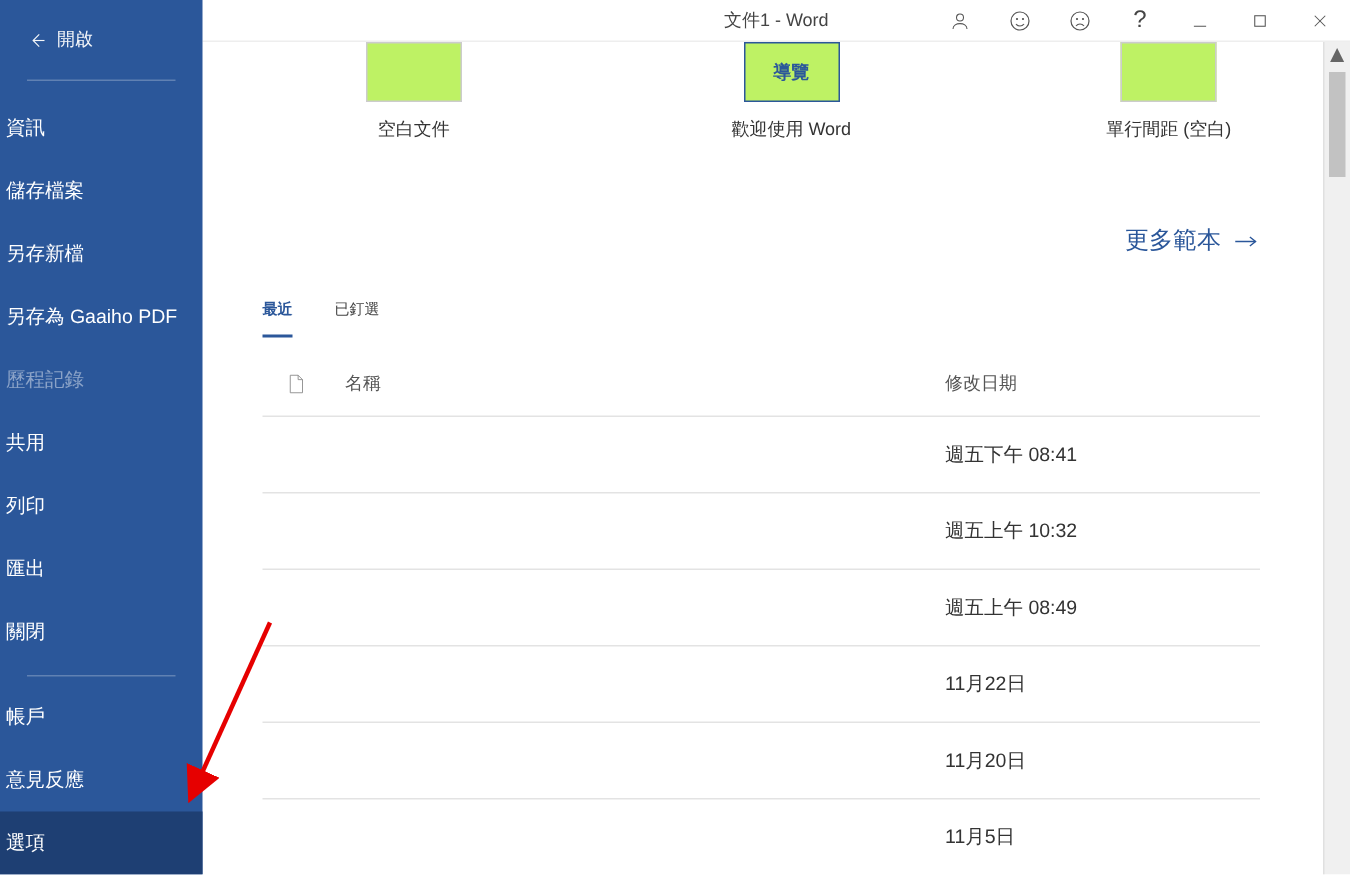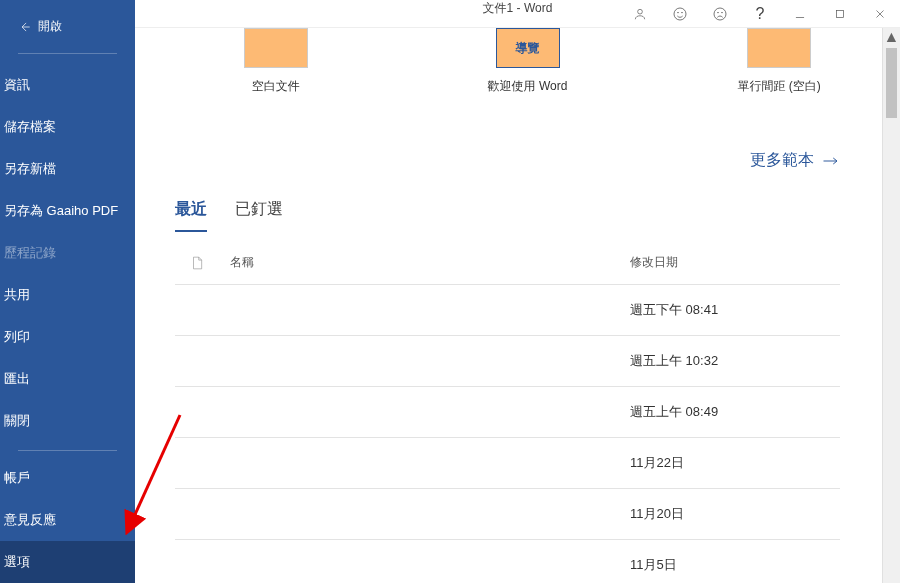--- a/index.html
+++ b/index.html
@@ -1,17 +1,17 @@
 <!DOCTYPE html>
 <html><head>
 <meta charset="utf-8">
 <style>
   * { margin: 0; padding: 0; box-sizing: border-box; font-family: "Microsoft JhengHei", "Segoe UI", sans-serif; }
   body { width: 900px; height: 583px; overflow: hidden; background: #fff; position: relative; }
-  .titlebar { position: absolute; top: 0; left: 135px; right: 0; height: 28px; display: flex; background: #fff; border-bottom: 1px solid #eee; }
+  .titlebar { position: absolute; top: 0; left: 135px; right: 0; height: 28px; display: flex; align-items: center; background: #fff; border-bottom: 1px solid #eee; }
   .titlebar .title { position: absolute; left: 50%; transform: translateX(-50%); font-size: 12px; color: #444; }
   .titlebar .right { margin-left: auto; display: flex; align-items: center; height: 100%; }
   .titlebar .icon-btn { width: 40px; height: 28px; display: flex; align-items: center; justify-content: center; color: #444; font-size: 14px; cursor: pointer; }
   .titlebar .icon-btn svg { width: 14px; height: 14px; stroke: #555; fill: none; stroke-width: 1.2; }
   .titlebar .icon-btn.face svg { width: 16px; height: 16px; }
 
   .sidebar { position: absolute; left: 0; top: 0; bottom: 0; width: 135px; background: #2b579a; color: #fff; display: flex; flex-direction: column; padding-top: 10px; }
   .sidebar .back { display: flex; align-items: center; gap: 6px; padding: 8px 4px 14px 18px; font-size: 12px; cursor: pointer; opacity: .95; }
   .sidebar .back svg { width: 14px; height: 14px; stroke: #fff; fill: none; stroke-width: 1.3; }
   .sidebar .divider { height: 1px; background: rgba(255,255,255,.25); margin: 4px 18px 10px 18px; }
@@ -21,28 +21,28 @@
   .sidebar .spacer { flex: 1; }
   .sidebar .bottom-divider { height: 1px; background: rgba(255,255,255,.25); margin: 6px 18px; }
 
   .content { position: absolute; left: 135px; top: 28px; right: 20px; bottom: 0; overflow: hidden; }
   .scrollbar-v { position: absolute; right: 0; top: 28px; bottom: 0; width: 18px; background: #f0f0f0; border-left: 1px solid #e0e0e0; }
   .scrollbar-v .arrow { height: 18px; display:flex; align-items:center; justify-content:center; color:#666; cursor:pointer; }
   .scrollbar-v .thumb { position: absolute; left: 3px; right: 3px; top: 20px; height: 70px; background: #c2c2c2; }
 
   .templates { display: flex; gap: 110px; padding: 0 30px 0 70px; align-items: flex-start; }
   .tpl { display: flex; flex-direction: column; align-items: center; width: 150px; cursor:pointer; }
-  .tpl .thumb { width: 64px; height: 40px; border: 1px solid #ccc; background: #fdba74; display:flex; align-items:center; justify-content:center; font-size:12px; color:#2b579a; font-weight:600; margin-bottom: 10px; }
+  .tpl .thumb { width: 64px; height: 40px; border: 1px solid #ccc; background: #bef264; display:flex; align-items:center; justify-content:center; font-size:12px; color:#2b579a; font-weight:600; margin-bottom: 10px; }
   .tpl .thumb.blue { border:1px solid #2b579a; color:#2b579a; }
   .tpl .label { font-size: 12px; color: #333; text-align:center; }
 
   .more-templates { text-align: right; padding: 55px 40px 10px 0; color: #2b579a; font-size: 16px; cursor:pointer; display:flex; align-items:center; justify-content:flex-end; gap:8px; }
   .more-templates svg { width: 18px; height: 10px; stroke:#2b579a; fill:none; stroke-width:1.3; }
 
-  .tabs { display:flex; gap: 28px; padding: 18px 40px 0 40px; font-size: 16px; color:#444; }
+  .tabs { display:flex; gap: 28px; padding: 18px 40px 0 40px; font-size: 10px; color:#444; }
   .tab { padding-bottom: 10px; cursor:pointer; }
   .tab.active { color:#2b579a; border-bottom: 2px solid #2b579a; font-weight:600; }
 
   .list-header { display:flex; padding: 22px 40px 10px 55px; font-size: 12px; color:#555; align-items:flex-start; }
   .list-header .doc-icon { width: 16px; height: 20px; margin-right: 24px; }
   .list-header .col-name { flex: 1; }
   .list-header .col-date { width: 210px; }
 
   .list { padding: 0 40px 0 40px; }
   .row { display:flex; border-top: 1px solid #e3e3e3; padding: 16px 0 16px 0; align-items:center; cursor:pointer; }

